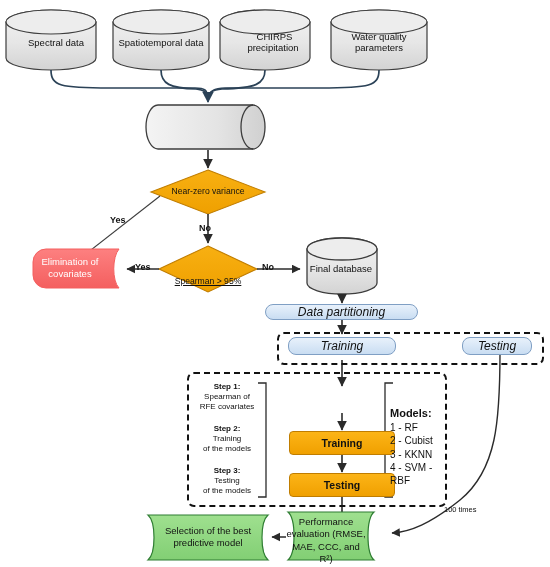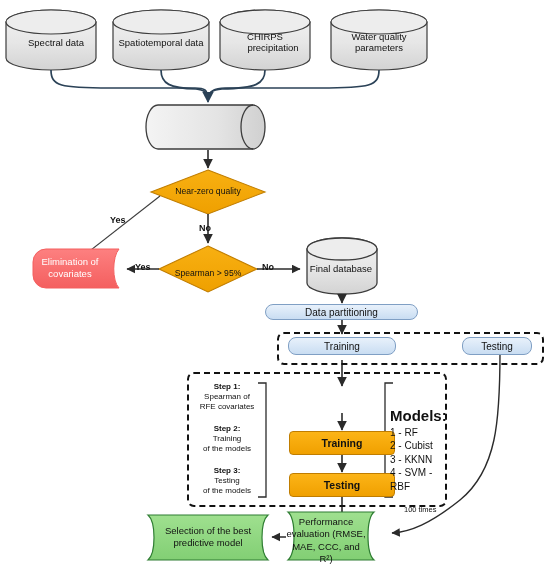--- a/index.html
+++ b/index.html
@@ -7,29 +7,29 @@
   #canvas{position:relative;width:550px;height:567px;background:#fff;overflow:hidden;}
   .node{position:absolute;box-sizing:border-box;display:flex;align-items:center;justify-content:center;text-align:center;}
   .lbl{position:absolute;font-size:9px;color:#111;white-space:nowrap;}
   .lbl.b{font-weight:bold;}
   svg.layer{position:absolute;left:0;top:0;width:550px;height:567px;overflow:visible;}
   svg.layer.back{z-index:1;}
   .node,.lbl,.txtblock{z-index:2;}
   .txtblock{position:absolute;z-index:2;font-size:8px;color:#111;line-height:1.28;text-align:center;}
   .txtblock .hd{font-weight:bold;font-size:8px;}
   .txtleft{position:absolute;z-index:2;font-size:10px;color:#111;line-height:1.34;text-align:left;}
-  .txtleft .hd{font-weight:bold;font-size:15px;}
+  .txtleft .hd{font-weight:bold;font-size:11px;}
   .cyl-label{position:absolute;z-index:2;font-size:9.5px;color:#111;text-align:center;line-height:1.2;width:100%;}
-  .bluebox{background:linear-gradient(180deg,#e8f1fb 0%,#c9ddf2 100%);border:1px solid #7f9fc4;border-radius:8px;font-size:10px;color:#111;}
+  .bluebox{background:linear-gradient(180deg,#e8f1fb 0%,#c9ddf2 100%);border:1px solid #7f9fc4;border-radius:8px;font-size:12px;color:#111;font-style:italic;}
   .orangebox{background:linear-gradient(180deg,#fcb417 0%,#f0a000 100%);border:1px solid #c07d00;border-radius:4px;font-size:10.5px;color:#111;font-weight:bold;}
   .dashbox{position:absolute;border:2px dashed #111;border-radius:7px;z-index:1;background:transparent;}
   .diamond-text{position:absolute;z-index:2;font-size:8.6px;color:#111;text-align:center;white-space:nowrap;}
   .green-text{position:absolute;z-index:2;font-size:9.5px;color:#111;text-align:center;line-height:1.3;}
   .red-text{position:absolute;z-index:2;font-size:9.5px;color:#ffffff;text-align:center;line-height:1.3;}
-  .times-lbl{position:absolute;z-index:2;font-size:7.5px;color:#111;}
+  .times-lbl{position:absolute;z-index:2;font-size:7.5px;color:#111;margin-left:40px;}
 </style>
 </head>
 <body>
 
 <div id="canvas">
 
   <svg class="layer back" viewBox="0 0 550 567">
     <defs>
       <marker id="ah" markerWidth="7" markerHeight="7" refX="5.6" refY="3" orient="auto">
         <path d="M0,0 L6,3 L0,6 z" fill="#2b2b2b"></path>
@@ -144,36 +144,36 @@
     <path d="M286,537 L272,537" stroke="#2b2b2b" stroke-width="1.5" fill="none" marker-end="url(#ah)"></path>
   </svg>
 
   <div class="node" style="left:6px;top:30px;width:100px;height:26px;">
     <span class="cyl-label">Spectral data</span>
   </div>
   <div class="node" style="left:113px;top:30px;width:96px;height:26px;">
     <span class="cyl-label">Spatiotemporal data</span>
   </div>
   <div class="node" style="left:220px;top:25px;width:90px;height:34px;flex-direction:column;">
-    <span class="cyl-label" style="position:static;">CHIRPS</span>
+    <span class="cyl-label" style="position:static;padding-left:19px;">CHIRPS</span>
     <span class="cyl-label" style="position:static;margin-left:16px;">precipitation</span>
   </div>
   <div class="node" style="left:331px;top:25px;width:96px;height:34px;flex-direction:column;">
     <span class="cyl-label" style="position:static;">Water quality</span>
     <span class="cyl-label" style="position:static;">parameters</span>
   </div>
 
 
   <div class="diamond-text" style="left:151px;top:186px;width:114px;">
-    <span>Near-zero quality</span>
+    <span>Near-zero variance</span>
   </div>
   <div class="lbl b" style="left:110px;top:215px;">Yes</div>
   <div class="lbl b" style="left:199px;top:223px;">No</div>
 
-  <div class="diamond-text" style="left:159px;top:268px;width:98px;">
+  <div class="diamond-text" style="left:159px;top:276px;width:98px;text-decoration:underline;">
     <span>Spearman &gt; 95%</span>
   </div>
   <div class="lbl b" style="left:135px;top:262px;">Yes</div>
   <div class="lbl b" style="left:262px;top:262px;">No</div>
 
   <div class="red-text" style="left:33px;top:256px;width:74px;">
     <div>Elimination of</div>
     <div>covariates</div>
   </div>
 

